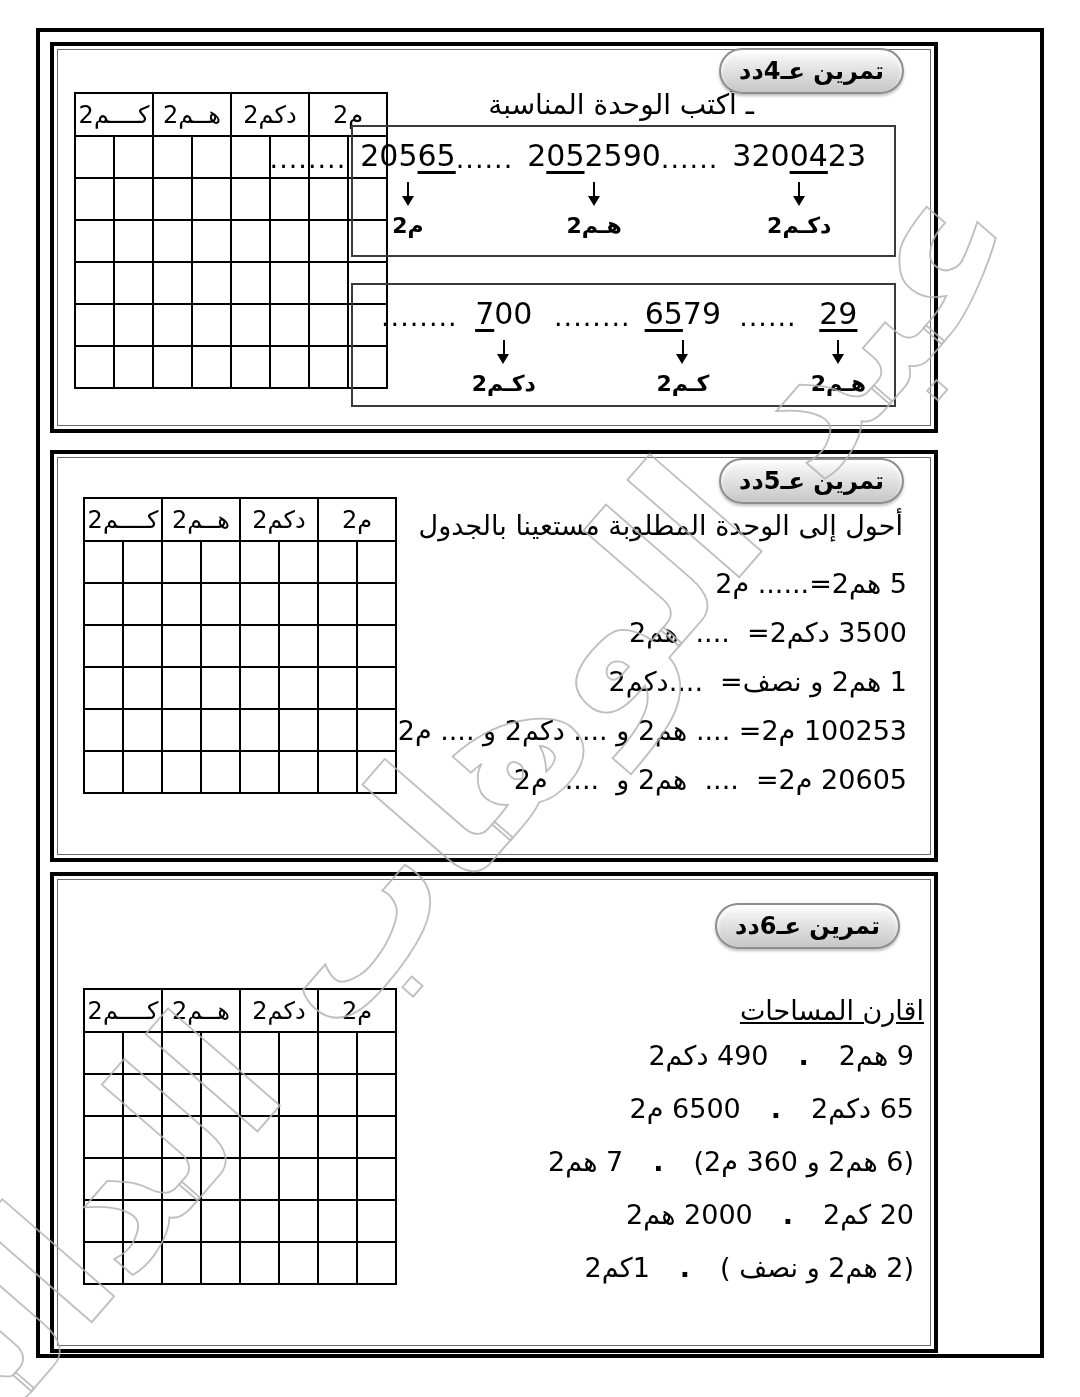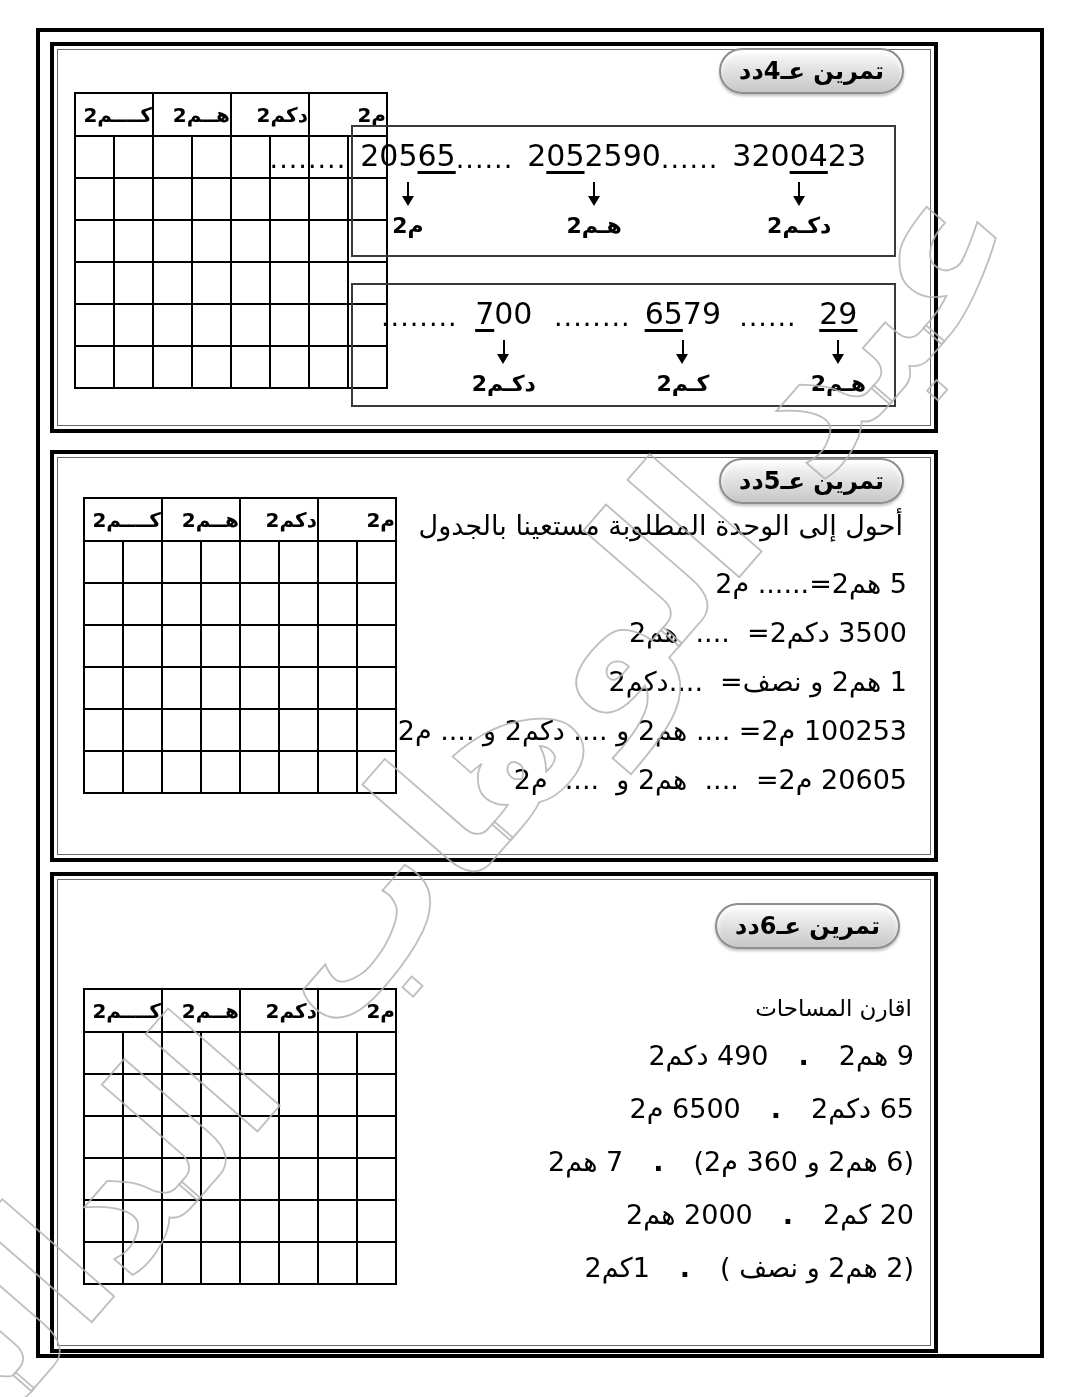--- a/index.html
+++ b/index.html
@@ -32,21 +32,21 @@
     display:flex;align-items:center;justify-content:center;
     box-shadow:inset 0 3px 4px rgba(255,255,255,.95), 0 2px 3px rgba(0,0,0,.25);
   }
   .badge span{font-size:24px;font-weight:bold;direction:rtl;}
   .badge1{top:2px;right:30px;}
   .badge2{top:4px;right:30px;}
   .badge3{top:27px;right:34px;}
   
   .grid{border-collapse:collapse;position:absolute;background:#fff;table-layout:fixed;}
   .grid th,.grid td{border:2px solid #000;padding:0;}
-  .grid th{height:41px;font-size:20px;font-weight:bold;text-align:right;}
+  .grid th{height:41px;font-size:24px;font-weight:normal;text-align:center;}
   .grid td{width:37px;height:40px;}
   .g1{left:20px;top:46px;}
   .g2{left:29px;top:43px;}
   .g3{left:29px;top:112px;}
   
   .heading-ex4{position:absolute;top:42px;right:180px;font-size:28px;direction:rtl;z-index:2;}
   .numbox{
     position:absolute;right:38px;width:545px;border:2px solid #3a3a3a;box-sizing:border-box;
     display:flex;direction:rtl;justify-content:space-between;
     padding:12px 28px 4px;background:rgba(255,255,255,.0);
@@ -61,38 +61,39 @@
   .down-arrow{width:2px;height:20px;background:#000;margin:8px 0 11px;position:relative;}
   .down-arrow::after{content:"";position:absolute;left:-5.5px;bottom:-10px;
     border:6px solid transparent;border-top:10px solid #000;}
   .unit{font-size:22px;font-weight:bold;direction:rtl;}
   
   .ex5-block{position:absolute;top:56px;right:27px;direction:rtl;text-align:right;z-index:2;}
   .heading-ex5{font-size:27px;margin-bottom:18px;margin-left:0;padding-left:0;
                margin-right:4px;direction:rtl;}
   .problem{font-size:27px;line-height:49px;white-space:pre-wrap;direction:rtl;}
   
-  .heading-ex6{position:absolute;top:119px;right:22px;font-size:23px;direction:rtl;z-index:2;}
+  .heading-ex6{position:absolute;top:119px;right:10px;font-size:27px;direction:rtl;z-index:2;text-decoration:underline;}
   .compare-list{position:absolute;top:164px;right:20px;direction:rtl;z-index:2;}
   .cmp-row{display:flex;direction:rtl;gap:30px;align-items:baseline;
            font-size:27px;height:53px;}
   .cmp-dot{font-weight:bold;}
 </style>
 </head>
 <body>
 
 <div class="frame">
 
   <section class="sec sec1">
     <div class="sec-inner"></div>
 
     <div class="badge badge1">
       <span>تمرين عـ4دد</span>
     </div>
 
+    <div class="heading-ex4">ـ أكتب الوحدة المناسبة</div>
 
     <table class="grid g1" dir="rtl">
       <thead>
         <tr>
           <th colspan="2">م2</th>
           <th colspan="2">دكم2</th>
           <th colspan="2">هــم2</th>
           <th colspan="2">كــــم2</th>
         </tr>
       </thead>

